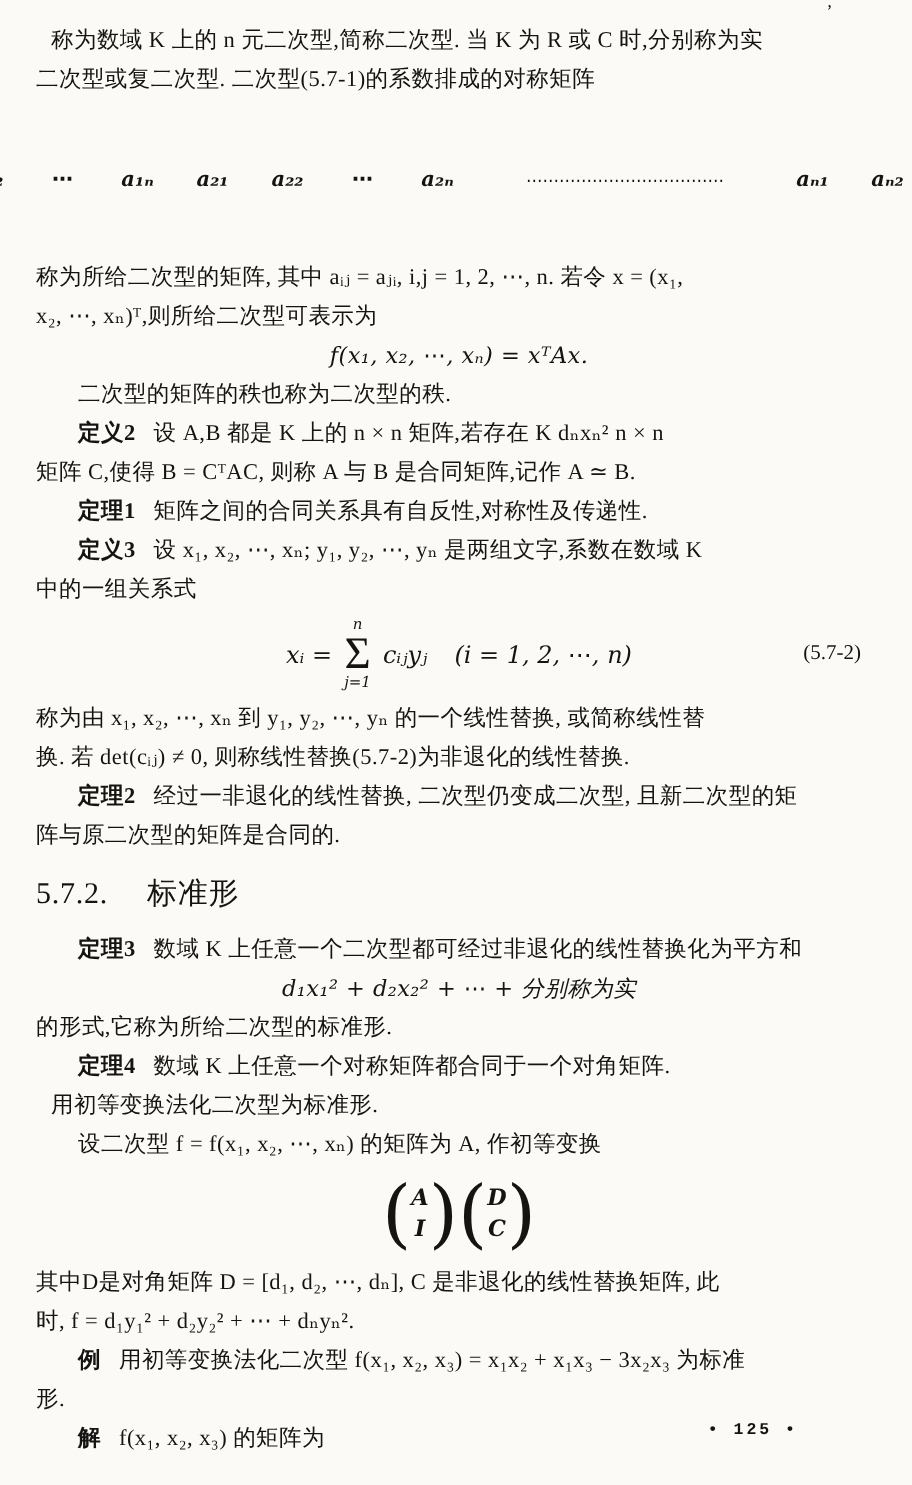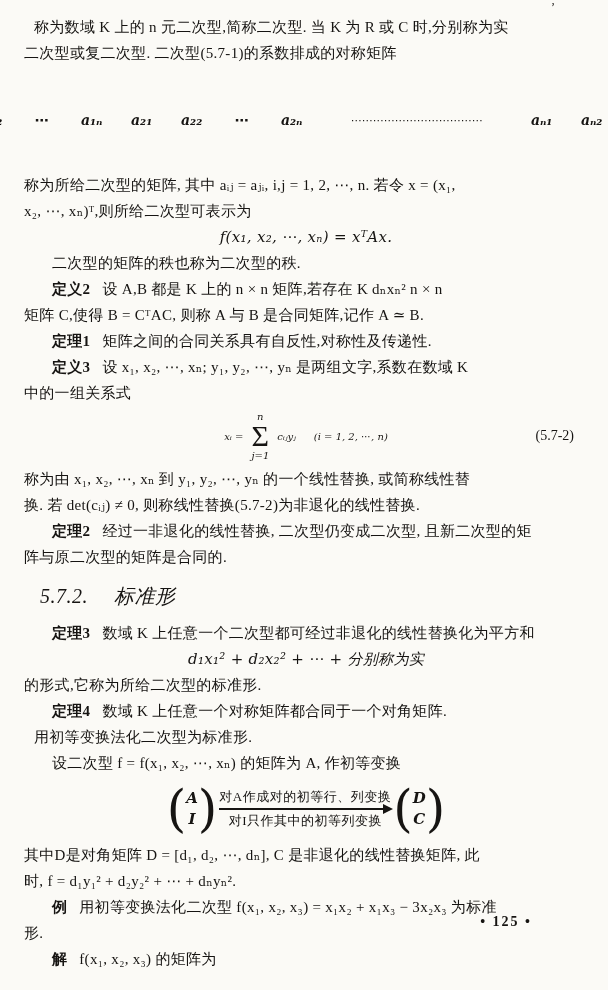--- a/index.html
+++ b/index.html
@@ -17,21 +17,21 @@
     font-size: 15px;
     line-height: 26px;
     letter-spacing: 0.3px;
     white-space: nowrap;
   }
   .indent { padding-left: 28px; }
   .indent-sm { padding-left: 10px; }
   .lead { font-weight: bold; margin-right: 12px; }
   .center { text-align: center; white-space: nowrap; }
   .math { font-style: italic; font-family: "DejaVu Serif", "DejaVu Sans", serif; }
-  .f15 { font-size: 10px; }
+  .f15 { font-size: 16px; }
 
   
   .matrix-display {
     display: flex; justify-content: center; align-items: center;
     height: 100px; margin: 4px 0 2px 0;
   }
   .mat-lhs { font-size: 16px; font-weight: bold; margin-right: 8px; }
   .big-paren {
     font-size: 92px; line-height: 88px; font-weight: 400;
     font-family: "DejaVu Serif", serif; transform: scaleY(1.02);
@@ -56,21 +56,21 @@
     height: 56px; margin: 2px 0;
   }
   .sum-display > * { margin: 0 4px; }
   .sigma-wrap { display: inline-flex; flex-direction: column; align-items: center; }
   .sigma-upper, .sigma-lower { font-size: 10px; line-height: 11px; }
   .sigma { font-size: 30px; line-height: 28px; font-style: normal; }
   .cond { margin-left: 14px; }
   .eq-tag { position: absolute; right: 10px; font-size: 14px; font-style: normal; }
 
   
-  .section-header { font-size: 20px; line-height: 28px; margin: 12px 0 10px 16px; letter-spacing: 0.5px; font-style: italic; }
+  .section-header { font-size: 20px; line-height: 28px; margin: 12px 0 10px 0; letter-spacing: 0.5px; }
   .section-number { margin-right: 26px; }
 
   
   .arrow-display {
     display: flex; align-items: center; justify-content: center;
     height: 62px; margin: 2px 0;
   }
   .stack {
     display: inline-flex; flex-direction: column; align-items: center; justify-content: center;
     font-size: 15px; line-height: 21px; font-weight: bold;
@@ -82,21 +82,21 @@
   .arrow-box { display: inline-flex; flex-direction: column; align-items: center; margin: 0 2px; }
   .arrow-over, .arrow-under { font-size: 13px; line-height: 18px; letter-spacing: 0.5px; }
   .arrow-shaft { position: relative; width: 100%; height: 2px; background: #161412; margin: 2px 0; }
   .arrow-shaft::after {
     content: ""; position: absolute; right: -2px; top: -4px;
     border-left: 10px solid #161412;
     border-top: 5px solid transparent;
     border-bottom: 5px solid transparent;
   }
 
-  .page-number { position: absolute; right: 76px; top: 914px; font-size: 14px; font-weight: bold; letter-spacing: 2px; }
+  .page-number { position: absolute; right: 76px; top: 948px; font-size: 11px; font-weight: bold; letter-spacing: 2px; font-family: Liberation Mono, monospace; }
   .noise-tick { position: absolute; left: 551px; top: 0px; font-size: 12px; }
 </style>
 </head>
 <body>
 
 <span class="noise-tick">’</span>
 
 <div class="line indent-sm">称为数域 K 上的 n 元二次型,简称二次型. 当 K 为 R 或 C 时,分别称为实</div>
 <div class="line">二次型或复二次型. 二次型(5.7-1)的系数排成的对称矩阵</div>
 
@@ -185,25 +185,20 @@
 <div class="line indent-sm">用初等变换法化二次型为标准形.</div>
 <div class="line indent">设二次型 f = f(x₁, x₂, ⋯, xₙ) 的矩阵为 A, 作初等变换</div>
 
 <div class="arrow-display">
   <span class="stack-paren">(</span>
   <span class="stack math">
     <span>A</span>
     <span>I</span>
   </span>
   <span class="stack-paren">)</span>
-  <span class="arrow-box">
-    <span class="arrow-over">对A作成对的初等行、列变换</span>
-    <span class="arrow-shaft"></span>
-    <span class="arrow-under">对I只作其中的初等列变换</span>
-  </span>
   <span class="stack-paren">(</span>
   <span class="stack math">
     <span>D</span>
     <span>C</span>
   </span>
   <span class="stack-paren">)</span>
 </div>
 
 <div class="line">其中D是对角矩阵 D = [d₁, d₂, ⋯, dₙ], C 是非退化的线性替换矩阵, 此</div>
 <div class="line">时, f = d₁y₁² + d₂y₂² + ⋯ + dₙyₙ².</div>

